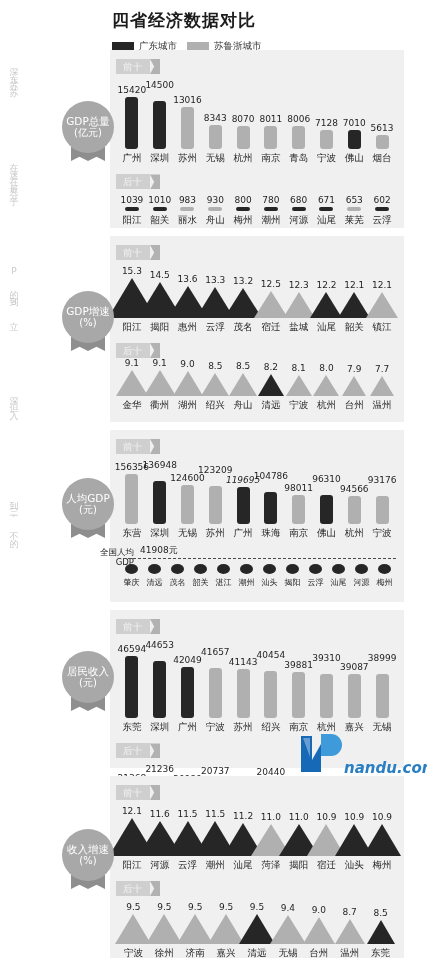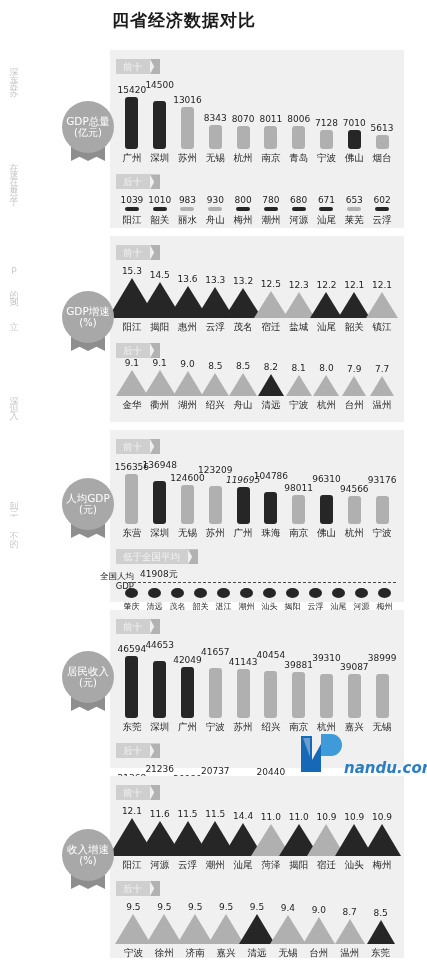--- a/index.html
+++ b/index.html
@@ -78,20 +78,30 @@
   .logo-en{position:absolute;left:47px;top:31px;font-size:15px;font-style:italic;font-weight:bold;color:#2a7fc4;}
 </style>
 </head>
 <body>
 
 <div class="edge-text">深东苏苏    在速在最分于    P的到3立    深但入。    到三,不的</div>
 
 <div class="sheet">
   <div class="title">四省经济数据对比</div>
 
+  <div class="legend">
+    <div class="legend-item">
+      <span class="legend-swatch" style="background:#262626"></span>
+      <span class="legend-label">广东城市</span>
+    </div>
+    <div class="legend-item">
+      <span class="legend-swatch" style="background:#b0b0b0"></span>
+      <span class="legend-label">苏鲁浙城市</span>
+    </div>
+  </div>
 
   <div id="sections-host">
       <div class="section" style="top: 50px; height: 178px;">
         <div class="badge" style="top: 51px;">
           <div class="disc">
             <span>GDP总量</span>
             <span class="l2">(亿元)</span>
           </div>
           <div class="ribbon"></div>
         </div>
@@ -386,24 +396,20 @@
             <div class="val" style="margin-bottom: 2px;">94566</div>
             <div class="bar" style="height: 28.484px; background: rgb(176, 176, 176);"></div>
             <div class="name">杭州</div>
           </div>
           <div class="cell">
             <div class="val" style="margin-bottom: 11px;">93176</div>
             <div class="bar" style="height: 28px; background: rgb(176, 176, 176);"></div>
             <div class="name">宁波</div>
           </div>
         </div>
-        <div class="tab-wrap"><div class="tab">
-            <span class="tab-inner">低于全国平均</span>
-            <span class="tab-notch"></span>
-          </div></div>
         <div style="position: relative; margin-top: 18px;">
           <div class="natval" style="left:30px;top:-14px;">41908元</div>
           <div class="natlabel" style="left:-38px;top:-11px;width:62px;">全国人均<br>GDP</div>
           <div class="natline"></div>
         </div>
         <div class="row" style="margin-top: 2px; padding-left: 10px;">
           <div class="cell">
             <div class="val" style="visibility: hidden;"></div>
             <div class="dot" style="background: rgb(38, 38, 38);"></div>
             <div class="name" style="font-size: 8px;">肇庆</div>
@@ -613,21 +619,21 @@
             <div class="val">11.5</div>
             <div class="tri" style="border-left-width: 21.7px; border-right-width: 21.7px; border-bottom-width: 35px; border-bottom-color: rgb(38, 38, 38);"></div>
             <div class="name">云浮</div>
           </div>
           <div class="cell">
             <div class="val">11.5</div>
             <div class="tri" style="border-left-width: 21.7px; border-right-width: 21.7px; border-bottom-width: 35px; border-bottom-color: rgb(38, 38, 38);"></div>
             <div class="name">潮州</div>
           </div>
           <div class="cell">
-            <div class="val">14.4</div>
+            <div class="val">11.2</div>
             <div class="tri" style="border-left-width: 20.77px; border-right-width: 20.77px; border-bottom-width: 33.5px; border-bottom-color: rgb(38, 38, 38);"></div>
             <div class="name">汕尾</div>
           </div>
           <div class="cell">
             <div class="val">11.0</div>
             <div class="tri" style="border-left-width: 20.15px; border-right-width: 20.15px; border-bottom-width: 32.5px; border-bottom-color: rgb(176, 176, 176);"></div>
             <div class="name">菏泽</div>
           </div>
           <div class="cell">
             <div class="val">11.0</div>

